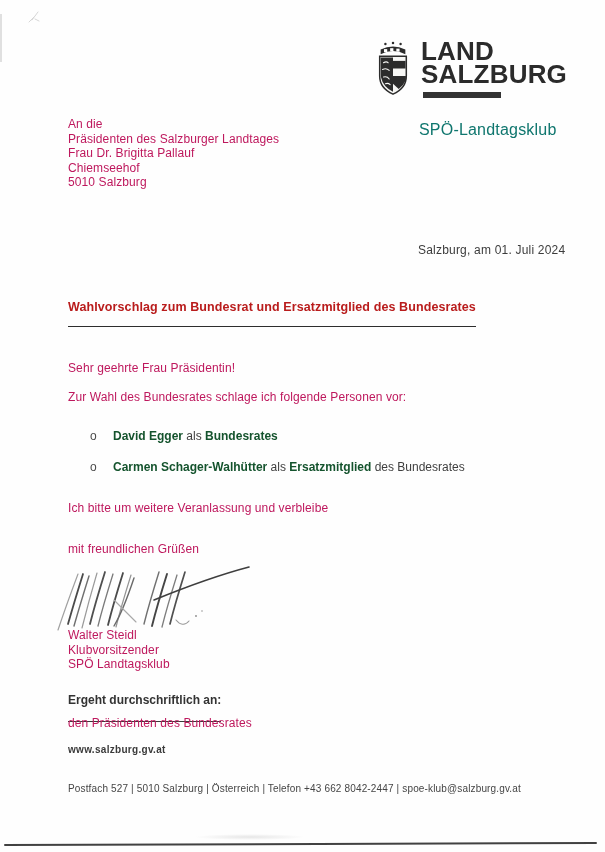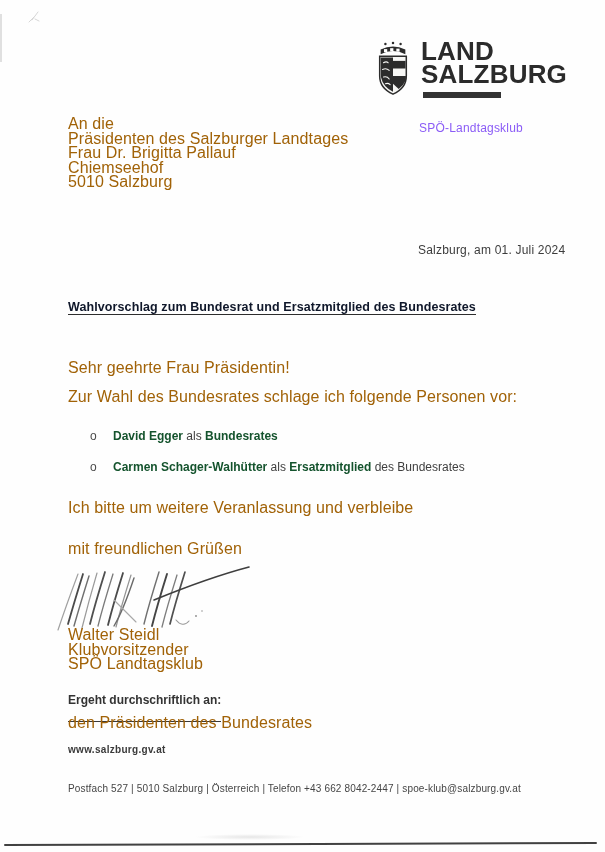--- a/index.html
+++ b/index.html
@@ -4,32 +4,32 @@
 <style>
   html,body{margin:0;padding:0;}
   body{
     width:605px;height:852px;position:relative;overflow:hidden;
     background:#fefefe;
     font-family:"Liberation Sans", sans-serif;
     color:#3f3f3f;
     -webkit-font-smoothing:antialiased;
   }
   .abs{position:absolute;}
-  .body-text{font-size:16px;line-height:14.5px;color:#a16207;letter-spacing:.1px;}
+  .body-text{font-size:12px;line-height:14.5px;color:#be185d;letter-spacing:.1px;}
   .addr div{white-space:nowrap;}
   .logo-text{
     font-size:26px;line-height:23px;font-weight:bold;color:#2b2b2b;
     letter-spacing:.2px;white-space:nowrap;
   }
   .logo-bar{background:#333;width:78px;height:6px;}
-  .sender{font-size:12px;color:#8b5cf6;letter-spacing:.2px;}
+  .sender{font-size:16px;color:#0f766e;letter-spacing:.2px;}
   .date{font-size:12px;color:#3c3c3c;letter-spacing:.2px;}
   .subject{
-    font-size:12.5px;font-weight:bold;color:#0f172a;letter-spacing:.1px;
-    border-bottom:1.5px solid #2d2d2d;padding-bottom:0;display:inline-block;white-space:nowrap;
+    font-size:12.5px;font-weight:bold;color:#b91c1c;letter-spacing:.1px;
+    border-bottom:1.5px solid #2d2d2d;padding-bottom:12px;display:inline-block;white-space:nowrap;
   }
   .bullet-row{display:flex;font-size:12px;color:#3f3f3f;}
   .bullet-marker{width:23px;color:#4a4a4a;}
   .bold{font-weight:bold;color:#14532d;}
   .cc-heading{
     font-size:12px;font-weight:bold;color:#333;
     border-bottom:1.3px solid #3a3a3a;padding-bottom:14px;display:inline-block;white-space:nowrap;
   }
   .www{font-size:10px;font-weight:bold;color:#3a3a3a;letter-spacing:.3px;}
   .footer-line{font-size:10px;color:#454545;letter-spacing:.15px;white-space:nowrap;}

